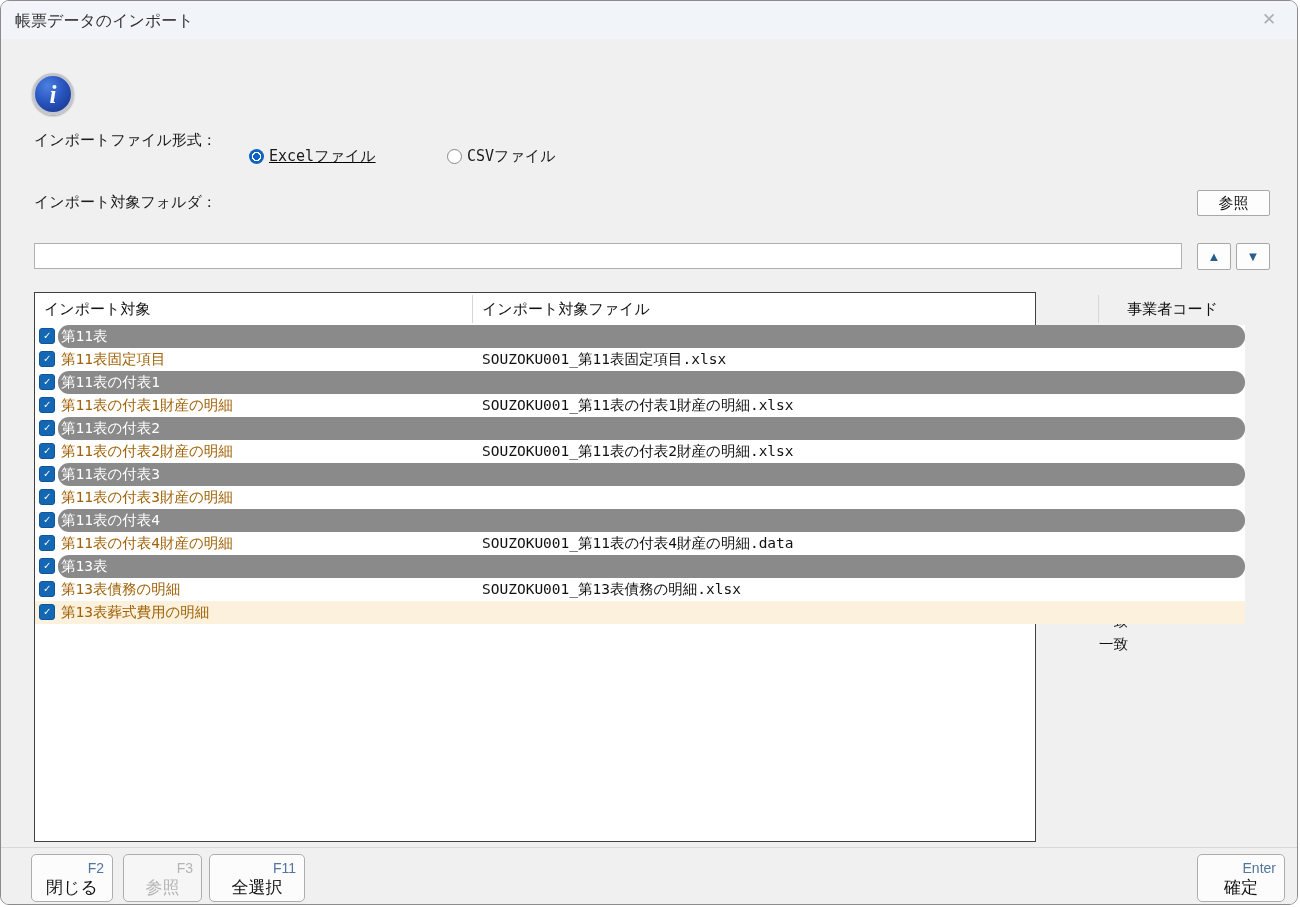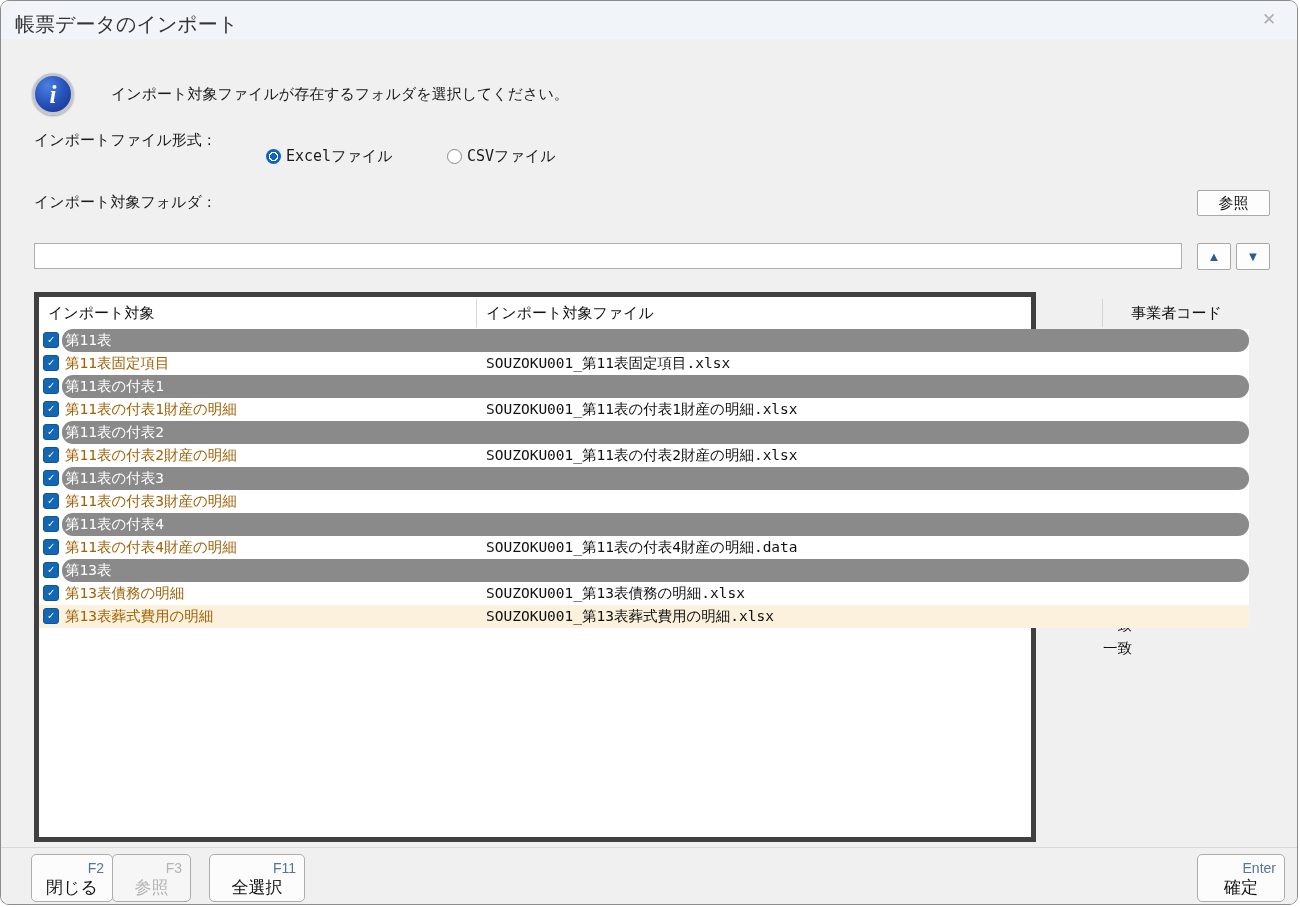--- a/index.html
+++ b/index.html
@@ -1,21 +1,21 @@
 <!DOCTYPE html>
 <html><head>
 <meta charset="utf-8">
 <style>
   html,body{margin:0;padding:0;background:#ffffff;}
   body{width:1300px;height:907px;font-family:"Liberation Sans",sans-serif;-webkit-font-smoothing:antialiased;}
   .dialog{position:absolute;left:0;top:0;width:1298px;height:905px;background:#f0f0f0;
           border:1px solid #8b8b8b;border-radius:9px;overflow:hidden;box-sizing:border-box;}
   
   .titlebar{position:absolute;left:0;top:0;width:100%;height:38px;background:#f1f5fa;}
-  .title{position:absolute;left:14px;top:10px;font-size:20px;color:#333;
+  .title{position:absolute;left:14px;top:10px;font-size:16px;color:#333;
          font-family:"DejaVu Sans Mono","Liberation Sans",sans-serif;}
   .close{position:absolute;right:14px;top:7px;width:28px;height:24px;color:#aeaeae;
          font-size:17px;text-align:center;line-height:24px;cursor:pointer;}
   
   .info-icon{position:absolute;left:31px;top:72px;width:36px;height:36px;border-radius:50%;
              background:radial-gradient(circle at 35% 28%,#4b80e0 0%,#2a56c0 45%,#132f86 100%);
              border:3px solid #c2c6cc;box-shadow:0 1px 2px rgba(0,0,0,.35);}
   .info-icon span{position:absolute;left:0;top:3px;width:100%;text-align:center;color:#fff;
              font-family:"Liberation Serif",serif;font-style:italic;font-weight:bold;font-size:25px;line-height:32px;}
   .message{position:absolute;left:110px;top:84px;font-size:15px;color:#1a1a1a;
@@ -32,21 +32,21 @@
   .btn-browse{position:absolute;left:1196px;top:189px;width:73px;height:26px;background:#fdfdfd;
               border:1px solid #a8a8a8;border-radius:2px;font-size:15px;color:#111;
               font-family:"DejaVu Sans Mono","Liberation Sans",sans-serif;cursor:pointer;}
   .filter-input{position:absolute;left:33px;top:242px;width:1148px;height:26px;background:#fff;
                 border:1px solid #b0b0b0;box-sizing:border-box;font-size:14px;padding:0 6px;
                 font-family:"DejaVu Sans Mono","Liberation Sans",sans-serif;}
   .btn-arrow{position:absolute;top:242px;width:34px;height:27px;background:#fdfdfd;border:1px solid #a8a8a8;
              border-radius:2px;color:#2b5c8e;font-size:13px;line-height:25px;text-align:center;cursor:pointer;padding:0;}
   
   .table{position:absolute;left:33px;top:291px;width:1002px;height:550px;background:#fff;
-         border:5px solid #404040;box-sizing:border-box;font-family:"DejaVu Sans Mono","Liberation Sans",sans-serif;}
+         border:1px solid #404040;box-sizing:border-box;font-family:"DejaVu Sans Mono","Liberation Sans",sans-serif;}
   .thead{position:relative;height:32px;background:#fff;}
   .th{position:absolute;top:0;height:32px;line-height:32px;font-size:15px;color:#111;}
   .th1{left:9px;}
   .th2{left:447px;}
   .th3{left:1064px;width:147px;text-align:center;}
   .vline{position:absolute;top:2px;height:28px;width:1px;background:#d6d6d6;}
   .row{position:relative;height:23px;width:1210px;background:#fff;cursor:default;}
   .row .cb{position:absolute;left:4px;top:3px;width:16px;height:16px;background:#1467b2;border:1px solid #0e569c;
            border-radius:3px;box-sizing:border-box;color:#fff;font-size:11px;line-height:14px;text-align:center;cursor:pointer;}
   .row .bar{position:absolute;left:23px;top:0;right:0;bottom:0;border-radius:11px;}
@@ -74,24 +74,23 @@
 <div class="dialog">
 
   <div class="titlebar">
     <div class="title">帳票データのインポート</div>
     <div class="close">✕</div>
   </div>
 
   <div class="info-icon">
       <span>i</span>
     </div>
-  <div class="message">インポート対象ファイルが存在するフォルダを選択してください。</div>
 
   <div class="lbl" style="left:33px;top:130px;">インポートファイル形式：</div>
-  <div class="radio-opt" style="left:265px;">
+  <div class="radio-opt" style="left:248px;text-decoration:underline;">
     <span class="radio-dot selected"></span>
     <span class="radio-label">Excelファイル</span>
   </div>
   <div class="radio-opt" style="left:446px;">
     <span class="radio-dot"></span>
     <span class="radio-label">CSVファイル</span>
   </div>
 
   <div class="lbl" style="left:33px;top:192px;">インポート対象フォルダ：</div>
   <button class="btn-browse">参照</button>
@@ -188,34 +187,33 @@
         <div class="row item">
     <span class="cb">✓</span>
 
     <span class="file">SOUZOKU001_第13表債務の明細.xlsx</span>
     <span class="code">一致</span>
   <span class="tgt">第13表債務の明細</span>
         </div>
         <div class="row item highlighted">
     <span class="cb">✓</span>
 
-    <span class="file">SOUZOKU001_第13表葬式費用の明細.xlsx</span>
     <span class="code">一致</span>
   <span class="tgt">第13表葬式費用の明細</span>
         </div>
       </div>
   </div>
 
   <div class="footer">
     <div>
         <button class="fbtn" style="left: 30px; width: 82px;">
     <span class="fkey">F2</span>
     <span class="flabel">閉じる</span>
   </button>
-        <button class="fbtn disabled" style="left: 111px; width: 79px;">
+        <button class="fbtn disabled" style="left: 122px; width: 79px;">
     <span class="fkey">F3</span>
     <span class="flabel">参照</span>
   </button>
         <button class="fbtn" style="left: 208px; width: 96px;">
     <span class="fkey">F11</span>
     <span class="flabel">全選択</span>
   </button>
       </div>
     <button class="fbtn" style="left:1196px;width:88px;">
       <span class="fkey">Enter</span>

